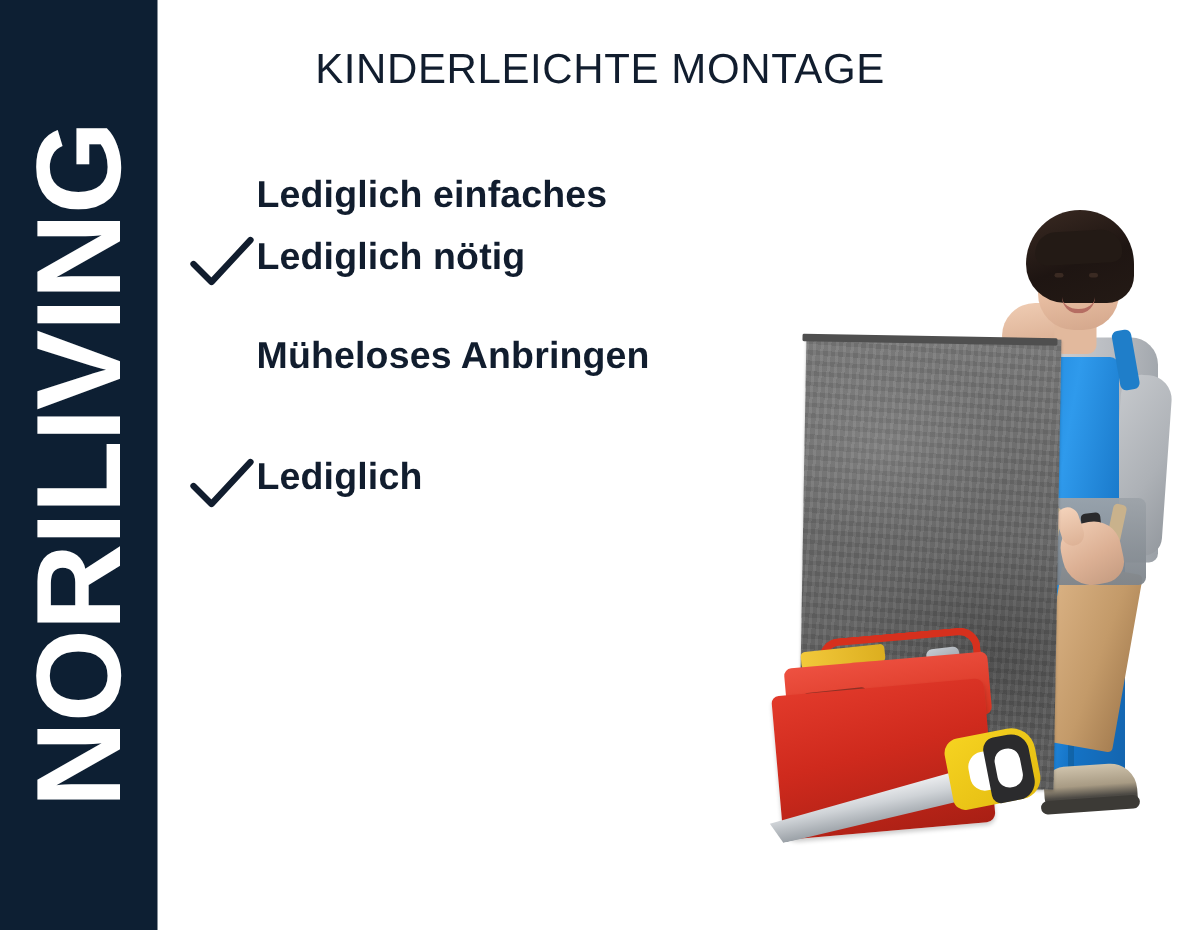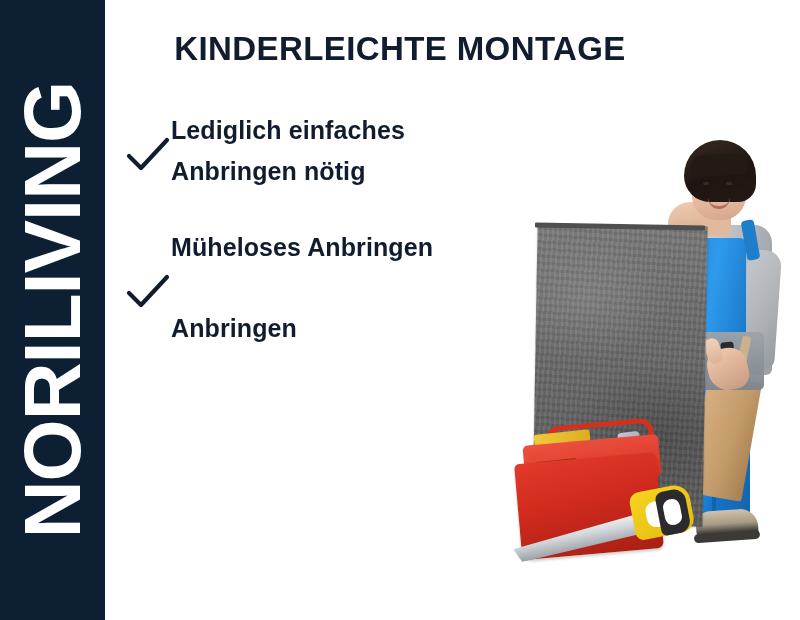--- a/index.html
+++ b/index.html
@@ -30,30 +30,30 @@
     white-space:nowrap;
     line-height:1;
   }
 
   
   .headline{
     position:absolute;left:105px;top:30px;width:590px;
     text-align:center;
     color:#111d2e;
     font-family:"Liberation Sans", sans-serif;
-    font-weight:bold;
-    font-size:33px;
+    font-weight:normal;
+    font-size:28px;
     letter-spacing:.4px;
     white-space:nowrap;
   }
 
   
   .bullets{position:absolute;left:125px;top:110px;width:380px;}
-  .bullet{position:relative;display:flex;align-items:center;}
-  .bullet + .bullet{margin-top:36px;}
+  .bullet{position:relative;display:flex;align-items:flex-end;}
+  .bullet + .bullet{margin-top:26px;}
   .check-icon{
     flex:0 0 46px;width:46px;height:40px;position:relative;top:4px;
   }
   .check-icon svg{display:block;width:46px;height:40px;}
   .bullet-text{
     color:#111d2e;
     font-family:"Liberation Sans", sans-serif;
     font-weight:bold;
     font-size:25px;
     line-height:1.62;
@@ -277,34 +277,34 @@
   <div class="bullets">
 
     <div class="bullet">
       <span class="check-icon">
         <svg viewBox="0 0 46 40" xmlns="http://www.w3.org/2000/svg">
           <path d="M4 21 L16 33 L42 5" fill="none" stroke="#111d2e" stroke-width="4.2" stroke-linecap="round" stroke-linejoin="round"></path>
         </svg>
       </span>
       <span class="bullet-text">
         <span>Lediglich einfaches</span><br>
-        <span>Anbringen nötig</span>
+        <span>Lediglich nötig</span>
       </span>
     </div>
 
     <div class="bullet">
       <span class="check-icon">
         <svg viewBox="0 0 46 40" xmlns="http://www.w3.org/2000/svg">
           <path d="M4 21 L16 33 L42 5" fill="none" stroke="#111d2e" stroke-width="4.2" stroke-linecap="round" stroke-linejoin="round"></path>
         </svg>
       </span>
       <span class="bullet-text">
         <span>Müheloses Anbringen</span><br>
         <br>
-        <span>Anbringen</span>
+        <span>Lediglich</span>
       </span>
     </div>
 
 
   </div>
 
   <div class="photo">
 
     <div class="person">
       <div class="legs"></div>

